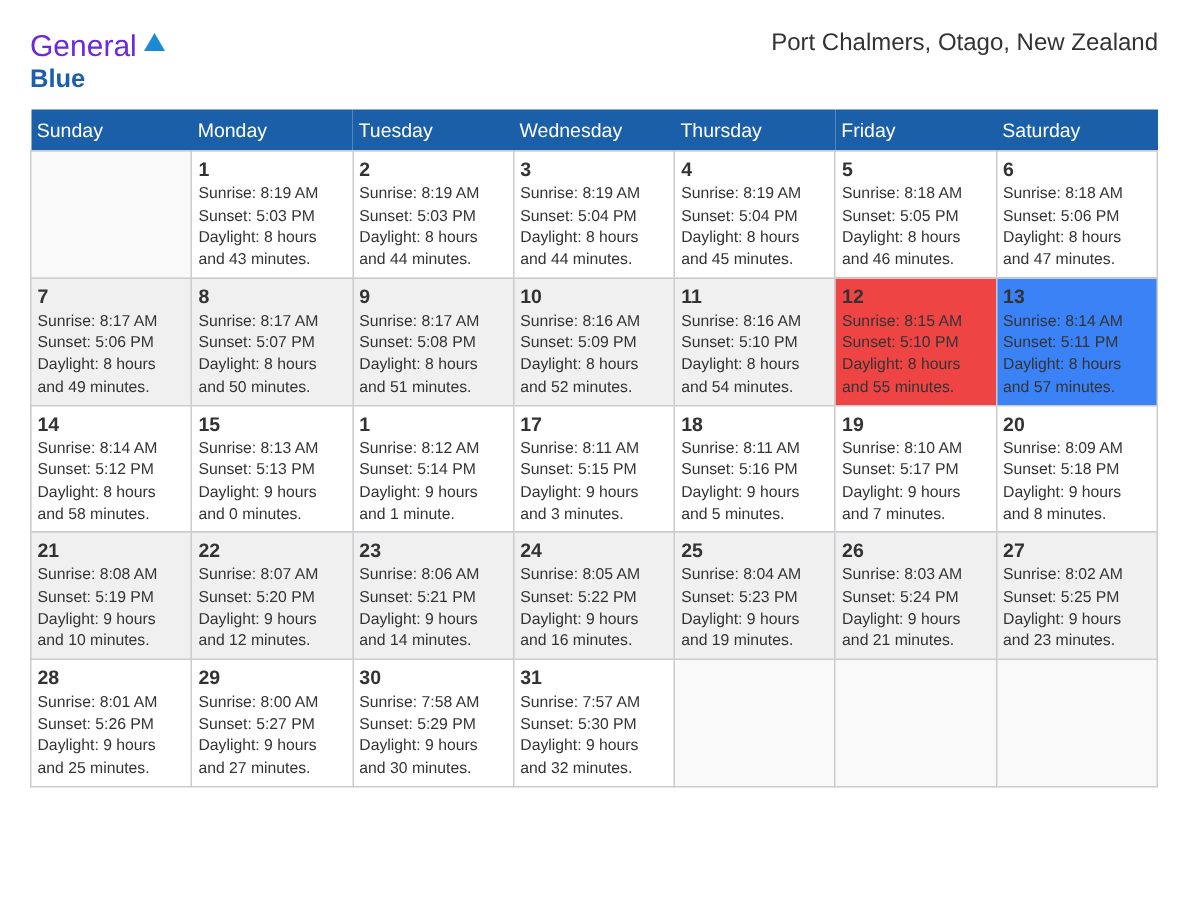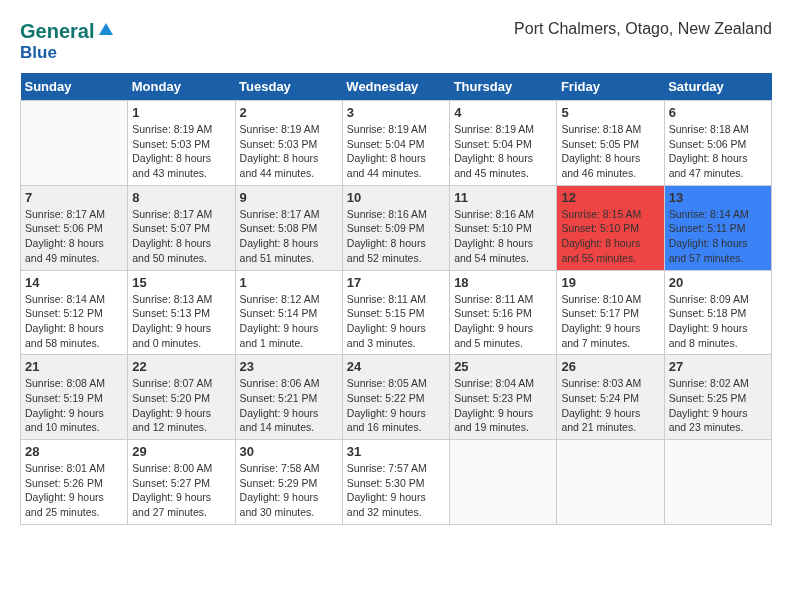--- a/index.html
+++ b/index.html
@@ -41,21 +41,21 @@
       width: 100%;
       border-collapse: collapse;
       font-size: 11px;
     }
     .calendar-table th {
       background-color: #1a5fa8;
       color: #fff;
       padding: 6px 4px;
       text-align: left;
       font-size: 13px;
-      font-weight: bold;
+      font-weight: normal;
     }
     .calendar-table td {
       border: 1px solid #ccc;
       vertical-align: top;
       padding: 4px;
       width: calc(100% / 7);
       min-height: 80px;
       background: #fff;
     }
     .calendar-table tr:nth-child(even) td {
@@ -78,21 +78,21 @@
     .empty-cell {
       background: #f9f9f9 !important;
     }
   </style>
 </head>
 <body>
 
 <div class="header">
   <div class="logo">
     <div class="logo-text">
-      <span style="font-size:20px;font-weight:bold;color:#0f766e;">General</span>
+      <span style="font-size:20px;font-weight:normal;color:#6d28d9;">General</span>
       <span style="display:inline-block;margin-left:3px;vertical-align:middle;">
         <svg width="18" height="18" viewBox="0 0 18 18">
           <polygon points="9,2 16,14 2,14" fill="#1a8ad4"></polygon>
         </svg>
       </span>
     </div>
     <div>
       <span style="font-size:17px;font-weight:bold;color:#1a5fa8;">Blue</span>
     </div>
   </div>

